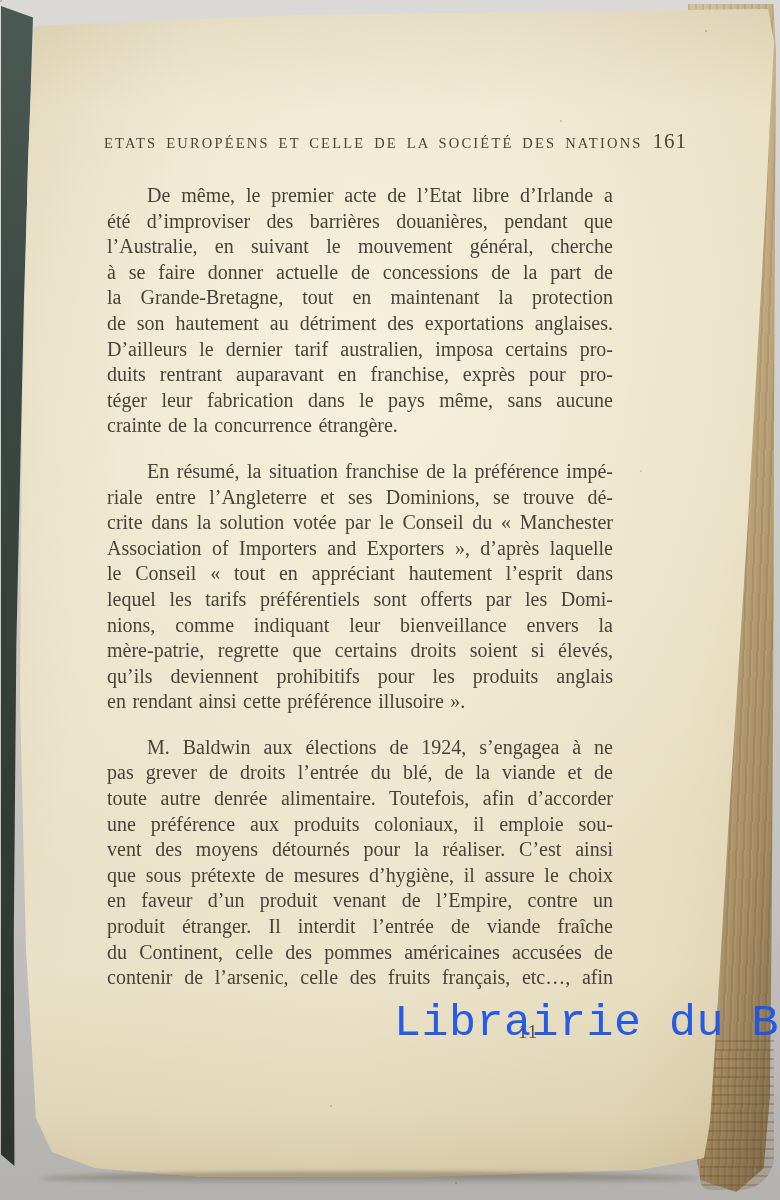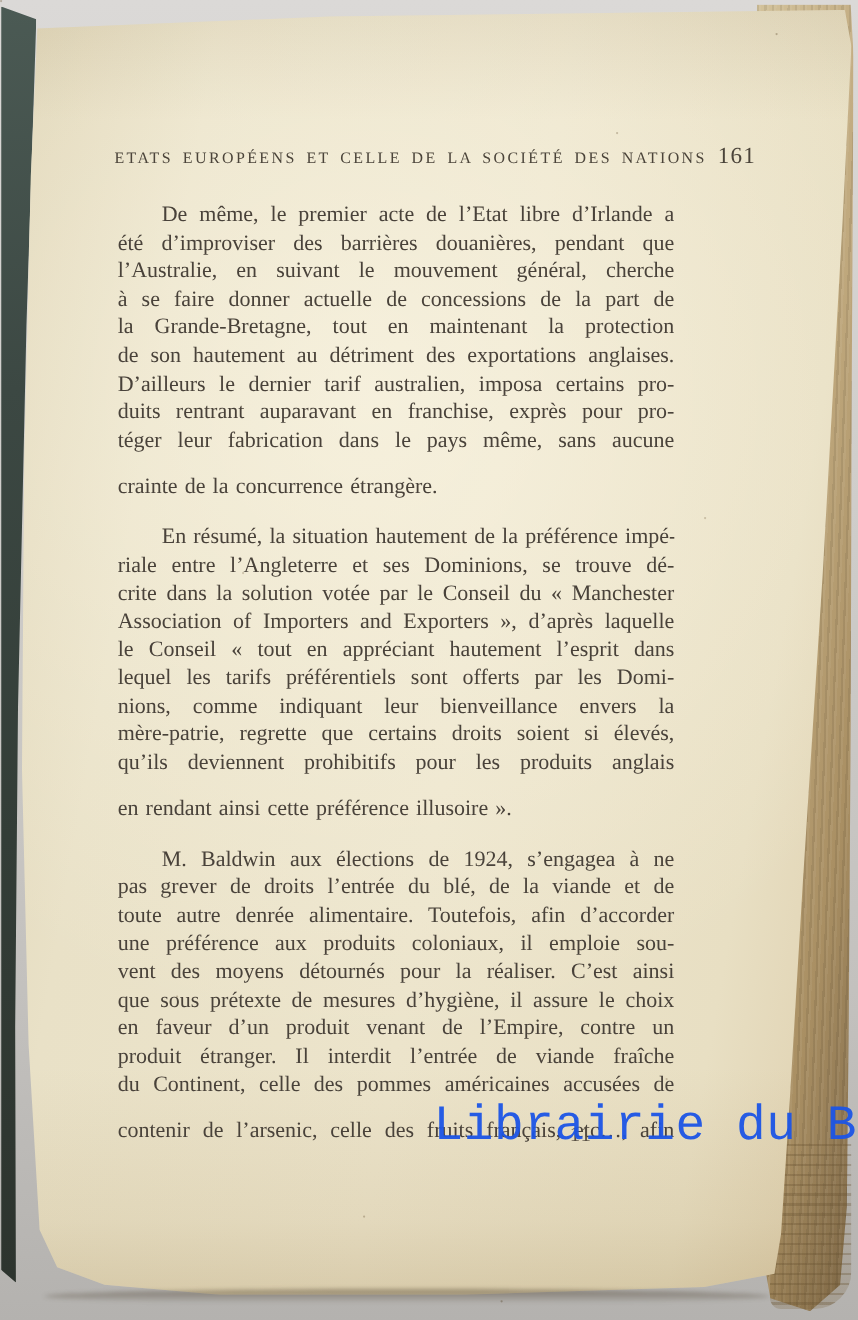--- a/index.html
+++ b/index.html
@@ -46,21 +46,21 @@
   
   .running-head{position:absolute;left:104px;top:129px;width:510px;
     text-align:center;color:#4b443a;white-space:nowrap;}
   .running-title{font-size:14.5px;letter-spacing:2.2px;word-spacing:3px;}
   .folio{font-size:21px;letter-spacing:1px;margin-left:6px;}
 
   .body-text{position:absolute;left:107px;top:183px;width:506px;color:#49423a;
     font-size:20px;line-height:25.6px;word-spacing:1.5px;}
   .para{margin:0 0 20px 0;}
   .tline{text-align:justify;text-align-last:justify;height:25.6px;overflow:hidden;white-space:nowrap;}
-  .tline.lastln{text-align-last:left;margin-top:17px;}
+  .tline.lastln{text-align-last:left;}
   .para.justify-last .tline.lastln{text-align-last:justify;}
   .tline.first{padding-left:40px;}
 
   .signature{position:absolute;left:518px;top:1021px;font-size:19px;color:#564e42;
     letter-spacing:1px;}
 
   .watermark{position:absolute;left:394px;top:998px;
     font-family:Liberation Mono, monospace;
     font-size:45px;font-weight:400;letter-spacing:0.5px;white-space:nowrap;opacity:0.95;}
 </style>
@@ -87,21 +87,21 @@
         <div class="tline">l’Australie, en suivant le mouvement général, cherche</div>
         <div class="tline">à se faire donner actuelle de concessions de la part de</div>
         <div class="tline">la Grande-Bretagne, tout en maintenant la protection</div>
         <div class="tline">de son hautement au détriment des exportations anglaises.</div>
         <div class="tline">D’ailleurs le dernier tarif australien, imposa certains pro-</div>
         <div class="tline">duits rentrant auparavant en franchise, exprès pour pro-</div>
         <div class="tline">téger leur fabrication dans le pays même, sans aucune</div>
         <div class="tline lastln">crainte de la concurrence étrangère.</div>
       </div>
       <div class="para">
-        <div class="tline first">En résumé, la situation hautement de la préférence impé-</div>
+        <div class="tline first">En résumé, la situation franchise de la préférence impé-</div>
         <div class="tline">riale entre l’Angleterre et ses Dominions, se trouve dé-</div>
         <div class="tline">crite dans la solution votée par le Conseil du « Manchester</div>
         <div class="tline">Association of Importers and Exporters », d’après laquelle</div>
         <div class="tline">le Conseil « tout en appréciant hautement l’esprit dans</div>
         <div class="tline">lequel les tarifs préférentiels sont offerts par les Domi-</div>
         <div class="tline">nions, comme indiquant leur bienveillance envers la</div>
         <div class="tline">mère-patrie, regrette que certains droits soient si élevés,</div>
         <div class="tline">qu’ils deviennent prohibitifs pour les produits anglais</div>
         <div class="tline lastln">en rendant ainsi cette préférence illusoire ».</div>
       </div>

